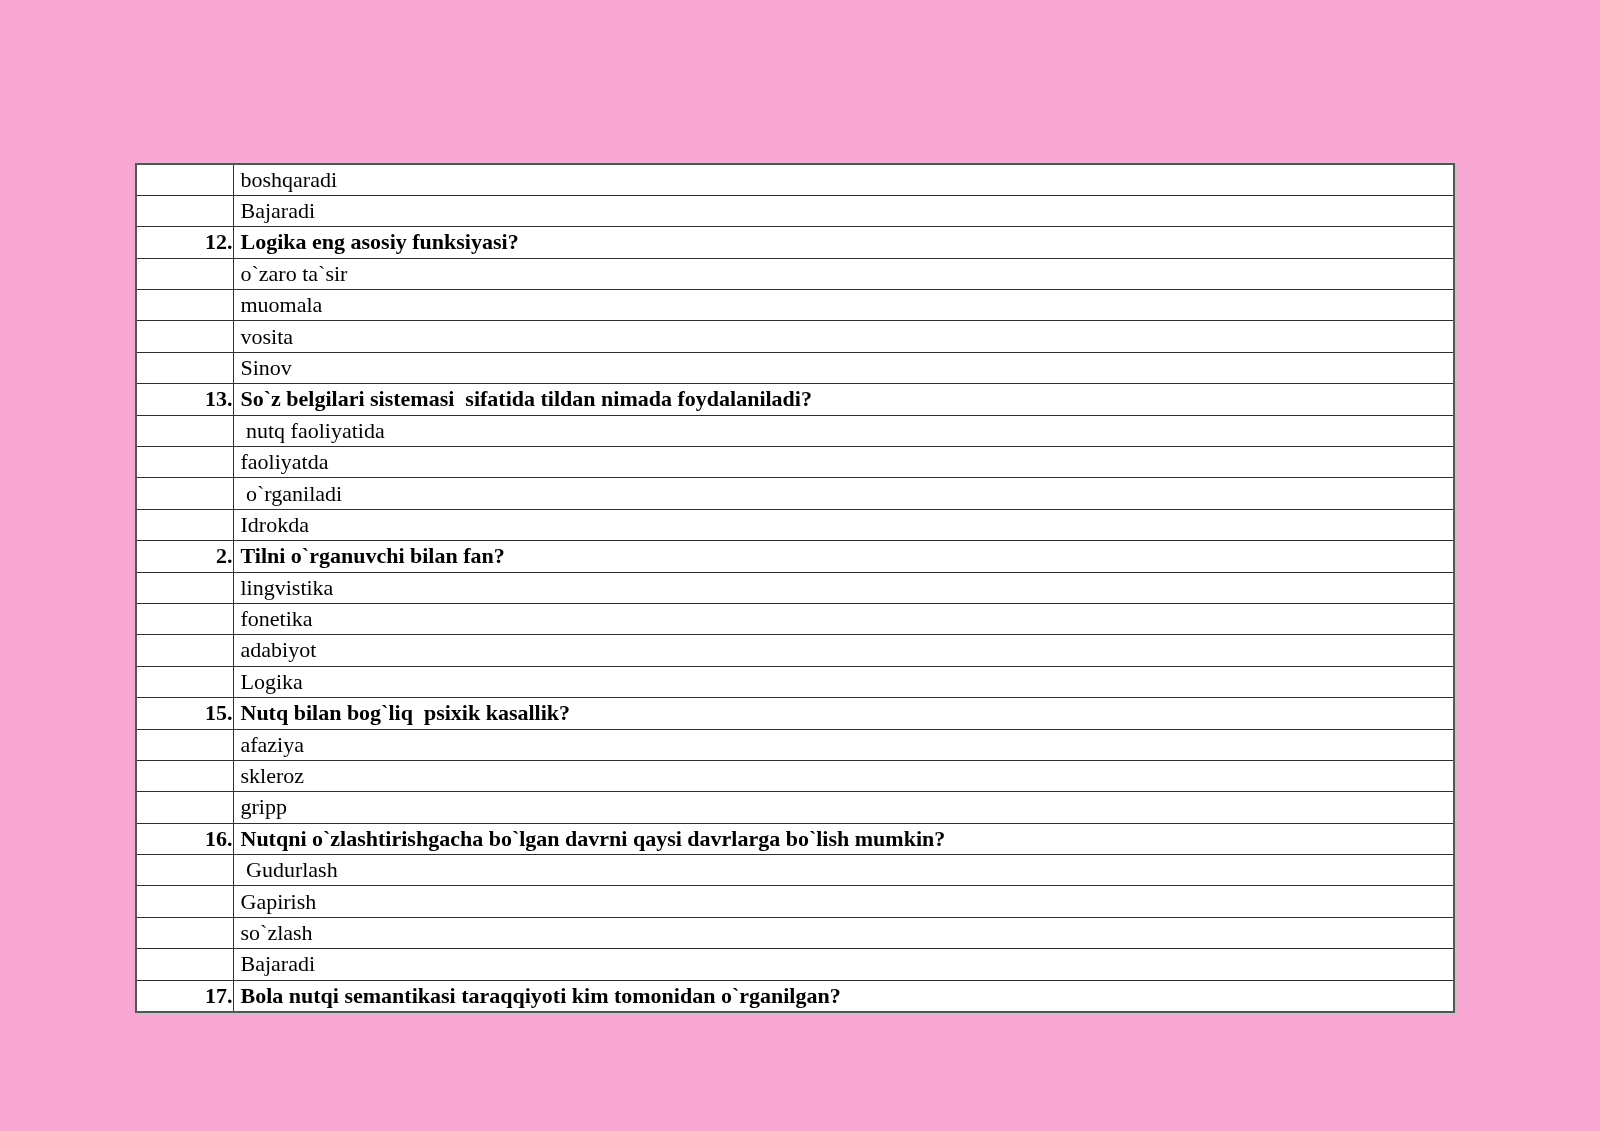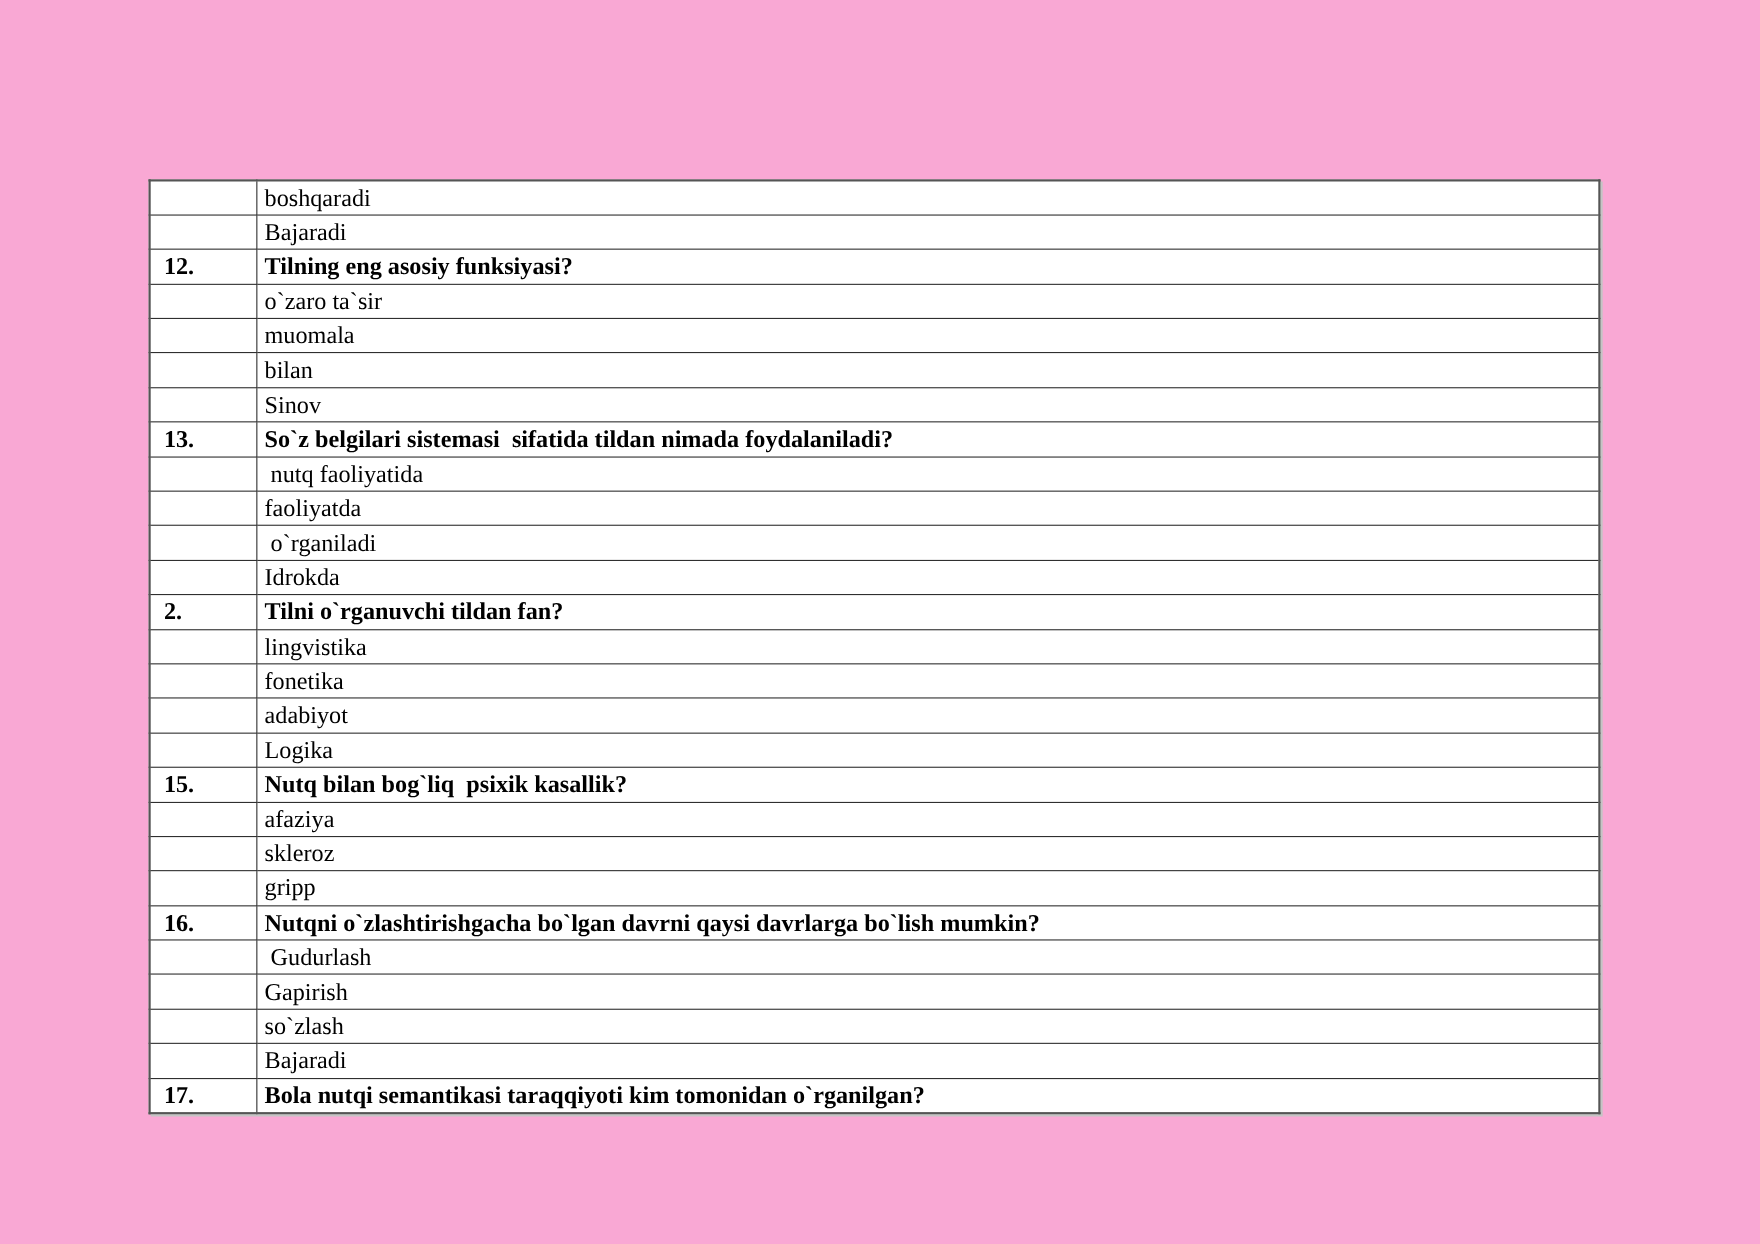--- a/index.html
+++ b/index.html
@@ -36,22 +36,22 @@
   td {
     border: 1px solid #2f2f2f;
     height: 31.4px;
     vertical-align: middle;
     font-size: 22px;
     line-height: 1.1;
     white-space: pre;
     overflow: hidden;
   }
   td.num-cell {
-    padding-left: 12px;
     font-weight: bold;
+    text-align: right;
   }
   td.text-cell {
     padding-left: 7px;
   }
   tr.question td.text-cell {
     font-weight: bold;
   }
 </style>
 </head>
 <body>
@@ -69,36 +69,36 @@
     <td class="text-cell">boshqaradi</td>
   </tr>
 
   <tr class="answer">
     <td class="num-cell"></td>
     <td class="text-cell">Bajaradi</td>
   </tr>
 
   <tr class="question">
     <td class="num-cell">12.</td>
-    <td class="text-cell">Tilning eng asosiy funksiyasi?</td>
+    <td class="text-cell">Logika eng asosiy funksiyasi?</td>
   </tr>
 
   <tr class="answer">
     <td class="num-cell"></td>
     <td class="text-cell">o`zaro ta`sir</td>
   </tr>
 
   <tr class="answer">
     <td class="num-cell"></td>
     <td class="text-cell">muomala</td>
   </tr>
 
   <tr class="answer">
     <td class="num-cell"></td>
-    <td class="text-cell">bilan</td>
+    <td class="text-cell">vosita</td>
   </tr>
 
   <tr class="answer">
     <td class="num-cell"></td>
     <td class="text-cell">Sinov</td>
   </tr>
 
   <tr class="question">
     <td class="num-cell">13.</td>
     <td class="text-cell">So`z belgilari sistemasi  sifatida tildan nimada foydalaniladi?</td>
@@ -119,21 +119,21 @@
     <td class="text-cell"> o`rganiladi</td>
   </tr>
 
   <tr class="answer">
     <td class="num-cell"></td>
     <td class="text-cell">Idrokda</td>
   </tr>
 
   <tr class="question">
     <td class="num-cell">2.</td>
-    <td class="text-cell">Tilni o`rganuvchi tildan fan?</td>
+    <td class="text-cell">Tilni o`rganuvchi bilan fan?</td>
   </tr>
 
   <tr class="answer">
     <td class="num-cell"></td>
     <td class="text-cell">lingvistika</td>
   </tr>
 
   <tr class="answer">
     <td class="num-cell"></td>
     <td class="text-cell">fonetika</td>

